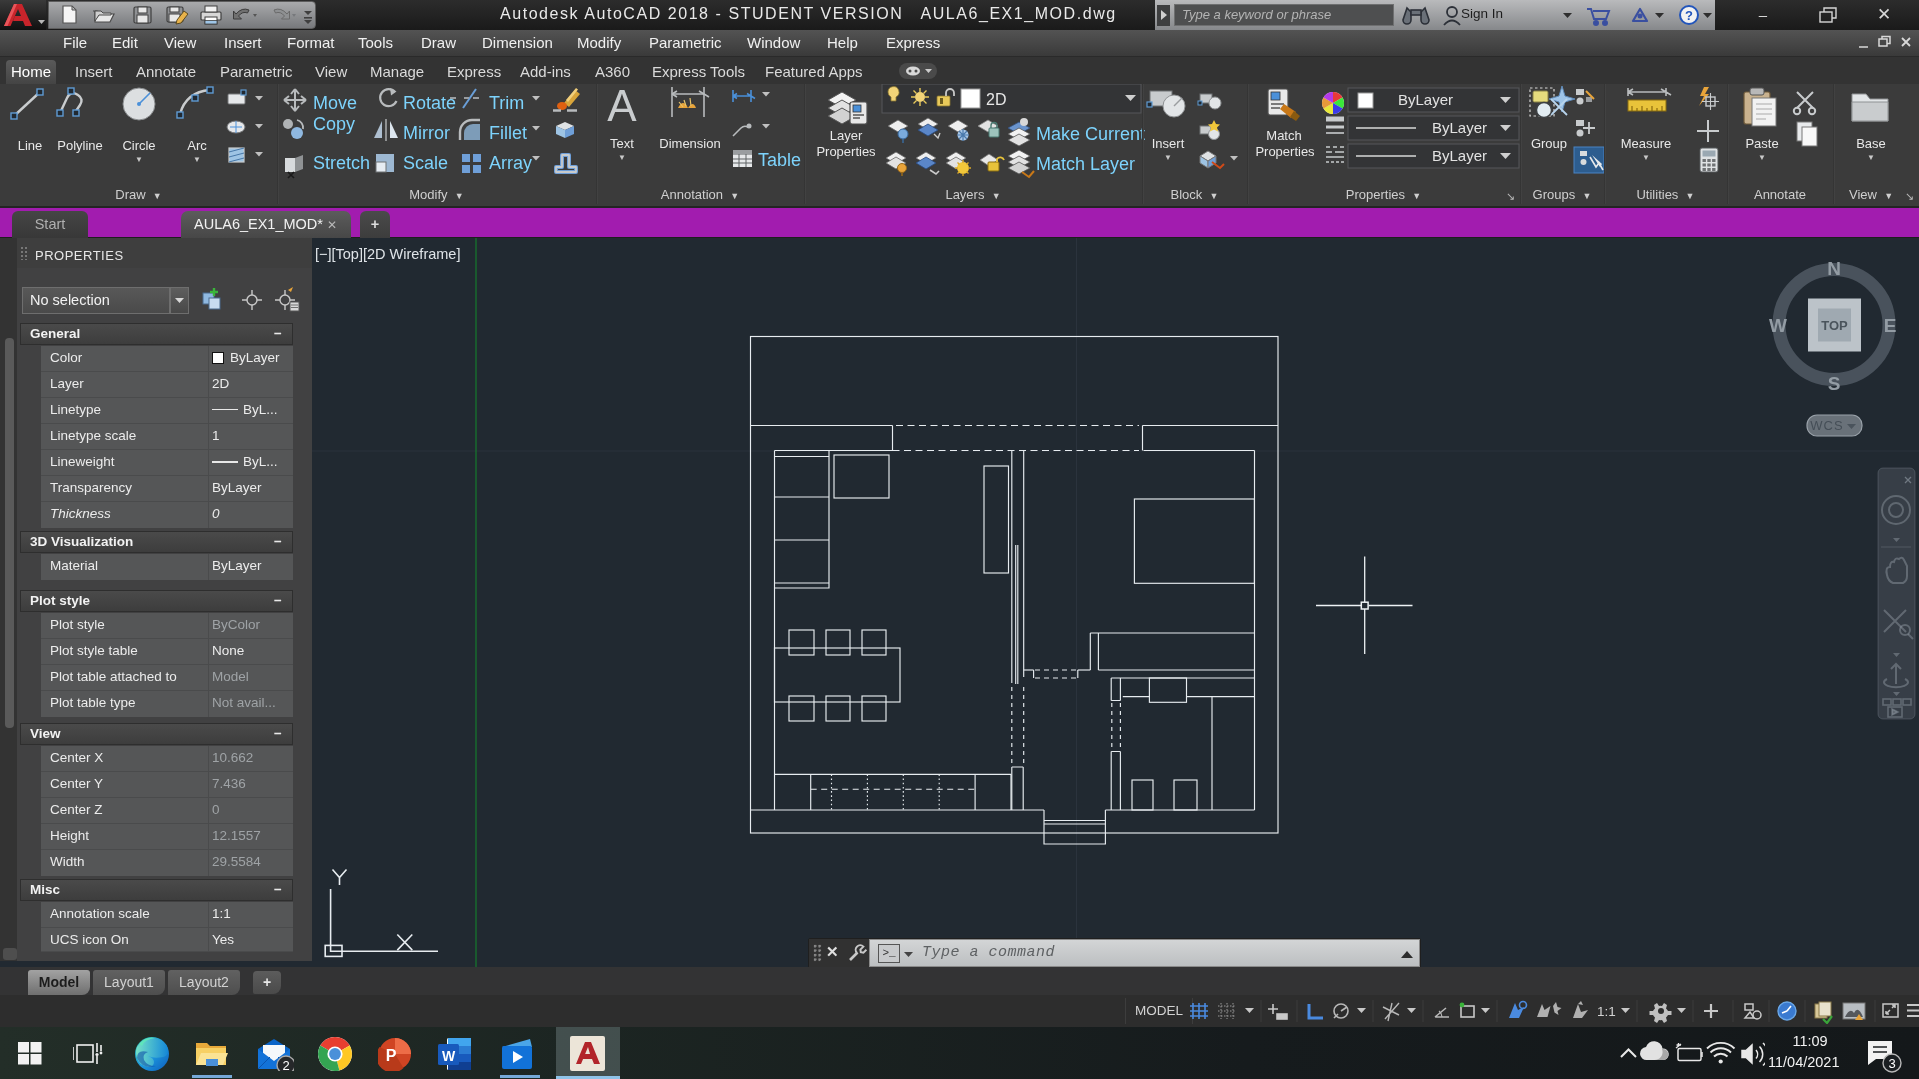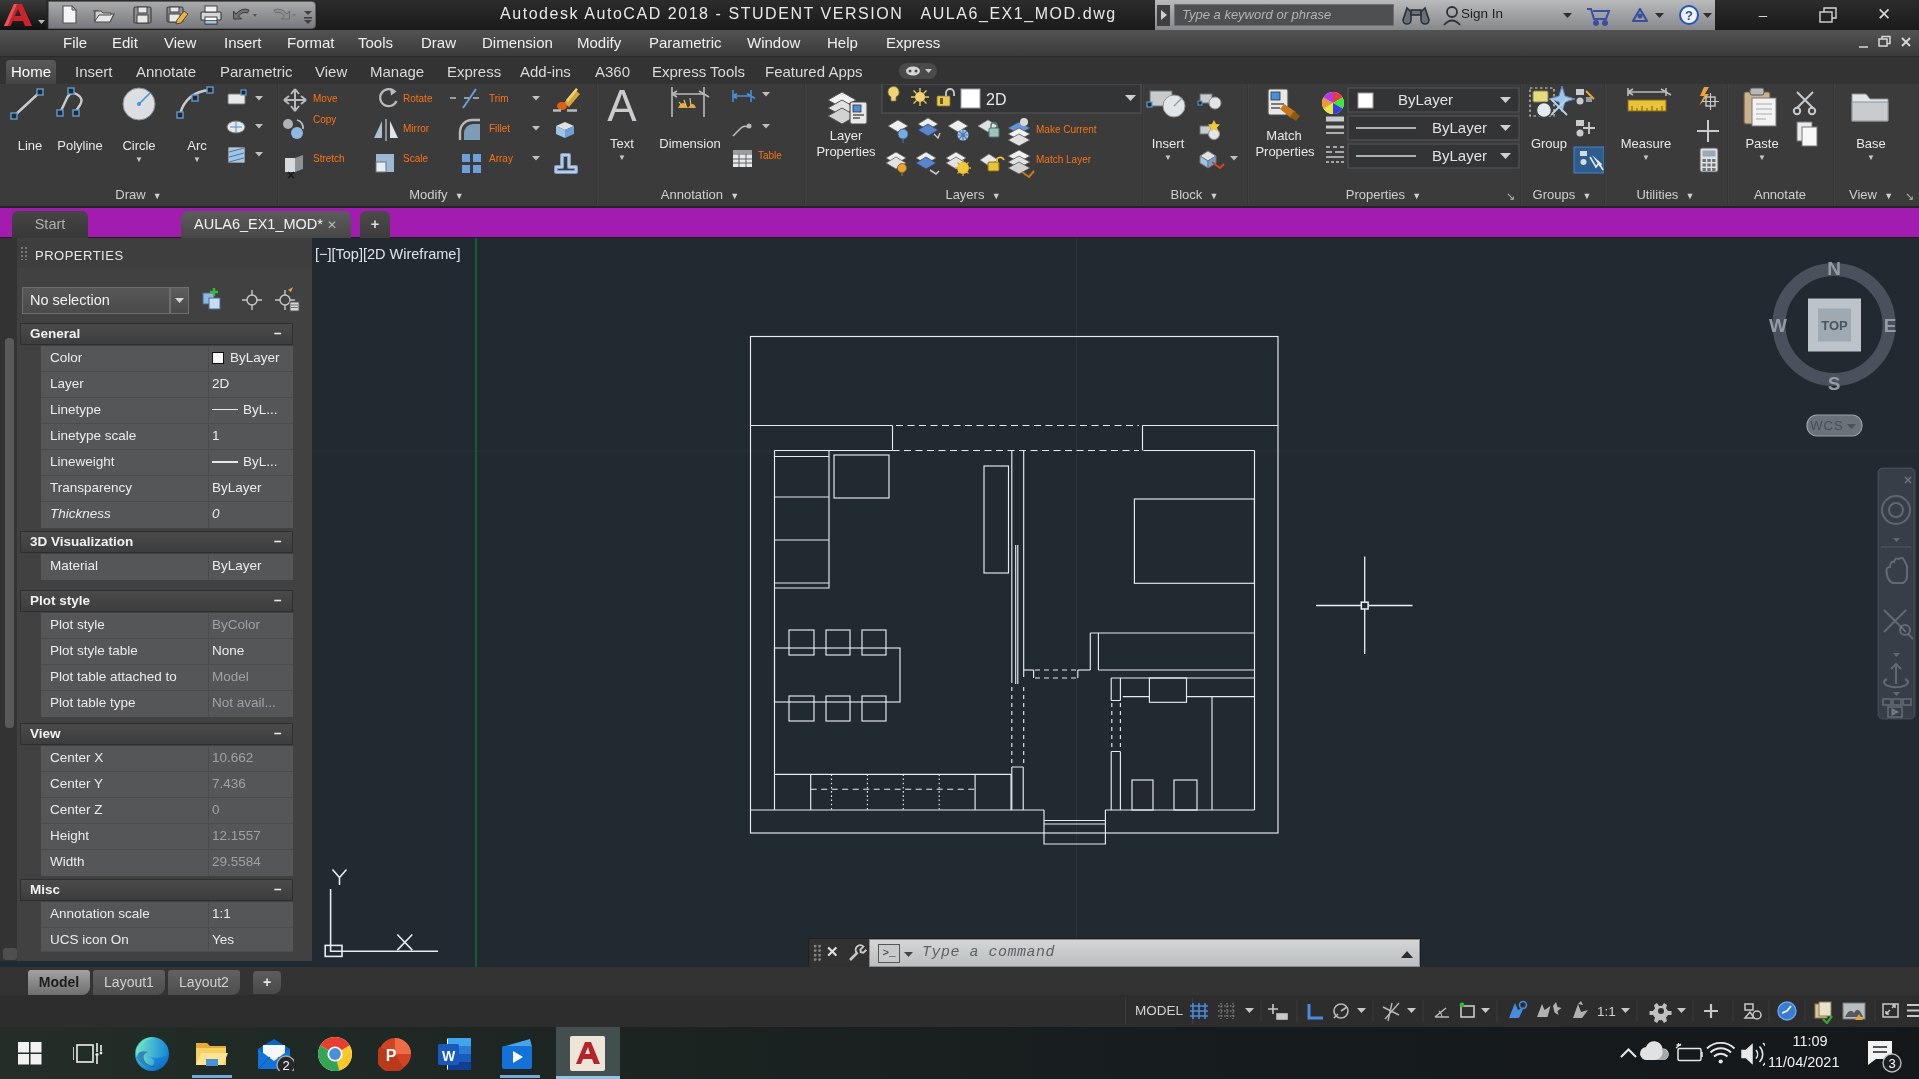--- a/index.html
+++ b/index.html
@@ -23,21 +23,21 @@
 
 #ribbontabs { left:0; top:57px; width:1919px; height:27px; background:#333333; }
 .rtab { position:absolute; top:3px; height:24px; line-height:24px; color:#dadada; font-size:15px; padding:0 5px; }
 .rtab.active { background:linear-gradient(#5a5a5a,#444444); color:#fff; border-radius:4px 4px 0 0; }
 
 
 #ribbon { left:0; top:84px; width:1919px; height:124px; background:#3b3b3b; border-bottom:2px solid #242424; }
 .pdiv { position:absolute; top:0; width:2px; height:120px; background:linear-gradient(90deg,#2e2e2e,#484848); }
 .ptitle { position:absolute; top:103px; height:18px; width:100%; color:#cfcfcf; font-size:13px; }
 .biglabel { position:absolute; color:#e8e8e8; font-size:13px; text-align:center; line-height:15px; }
-.smalllabel { position:absolute; color:#f97316; font-size:10px;text-align:center; }
+.smalllabel { position:absolute; color:#7dd3fc; font-size:18px;text-align:center; }
 .arrowdown { position:absolute; color:#c8c8c8; font-size:8px; }
 
 
 #filetabs { left:0; top:208px; width:1919px; height:30px; background:#a21caf; border-bottom:1px solid #1e1e1e; }
 .ftab { position:absolute; top:3px; height:27px; line-height:26px; font-size:14.5px; }
 
 
 #canvas { left:312px; top:238px; width:1607px; height:732px; background:#212931; }
 
 

